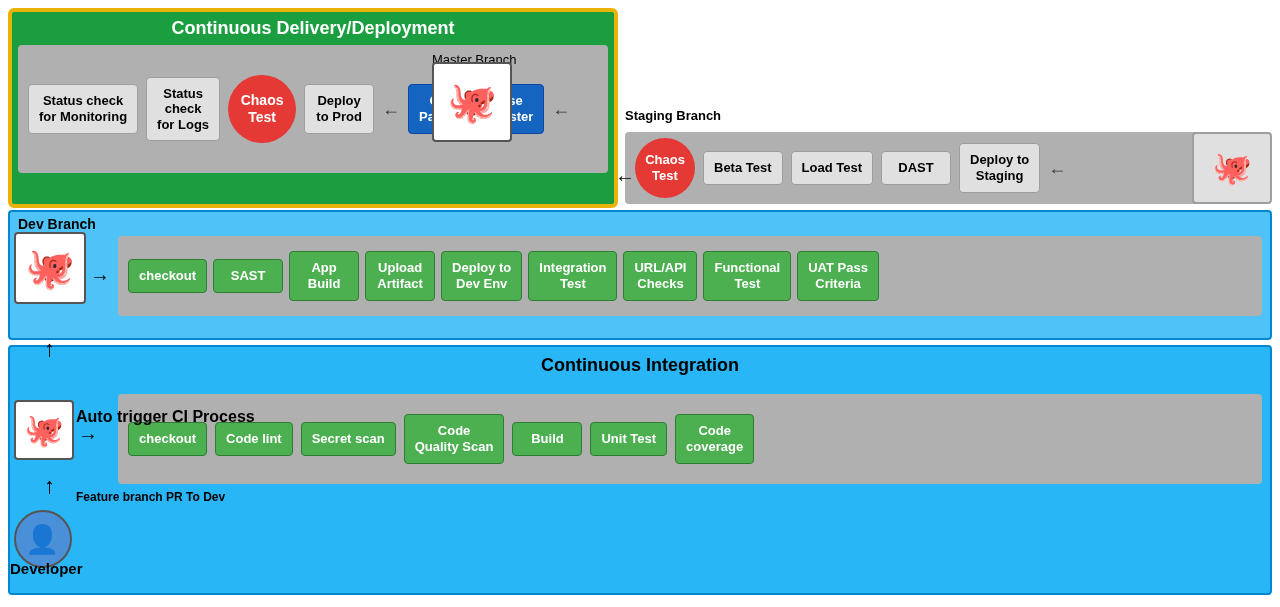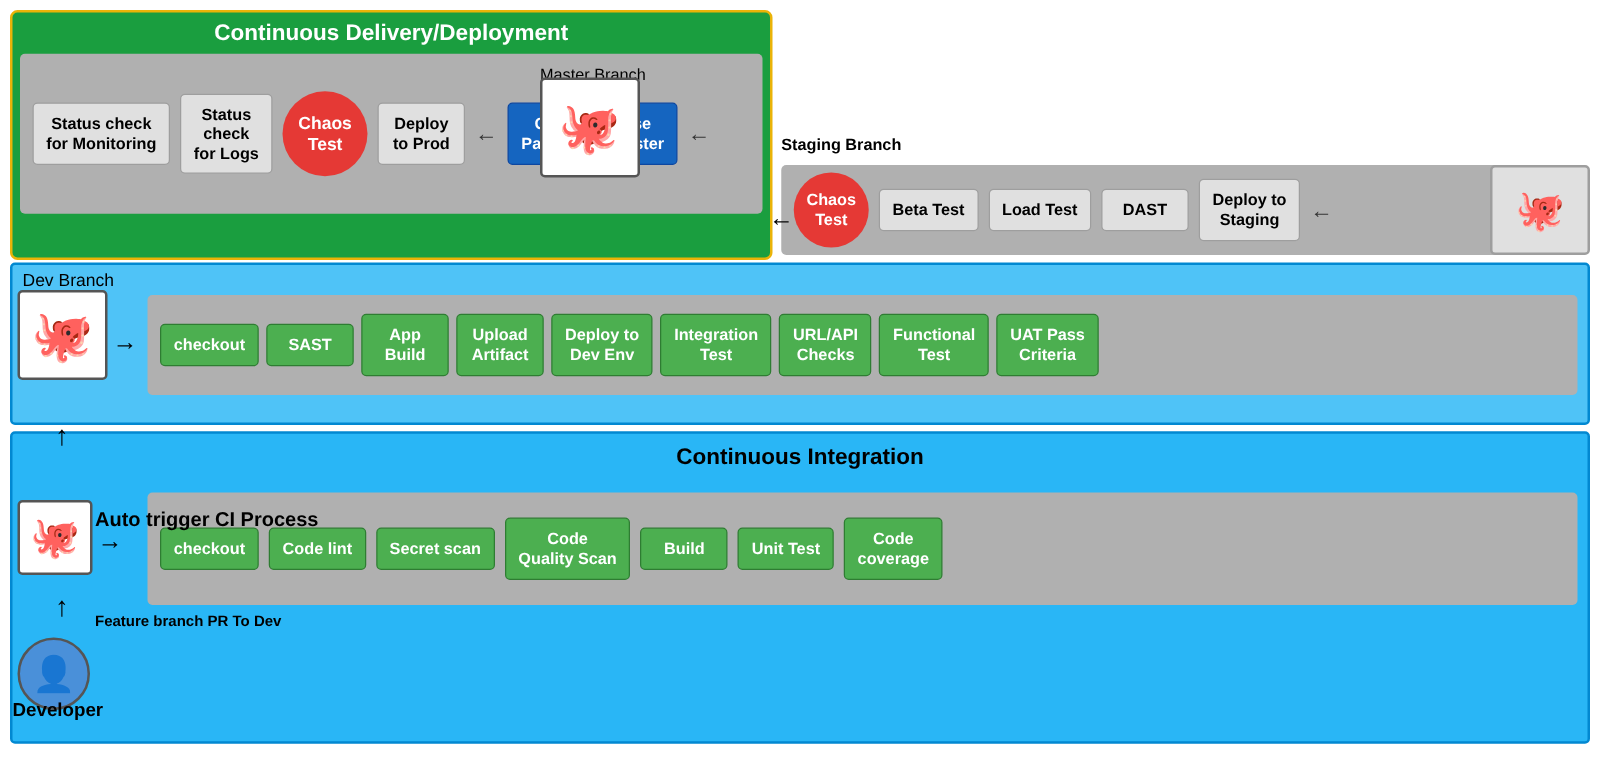--- a/index.html
+++ b/index.html
@@ -12,21 +12,21 @@
       position: relative;
     }
 
     
     .cd-section {
       position: absolute;
       top: 8px; left: 8px;
       width: 610px;
       height: 200px;
       background: #1a9e3f;
-      border: 2px solid #eab308;
+      border: 4px solid #eab308;
       border-radius: 6px;
       padding: 6px;
     }
     .cd-title {
       text-align: center;
       color: #fff;
       font-weight: bold;
       font-size: 18px;
       margin-bottom: 6px;
     }
@@ -58,21 +58,21 @@
       top: 210px; left: 8px;
       width: 1264px;
       height: 130px;
       background: #4fc3f7;
       border: 2px solid #0288d1;
       border-radius: 4px;
       padding: 4px 8px;
     }
     .dev-title {
       color: #000;
-      font-weight: normal;
+      font-weight: bold;
       font-size: 14px;
       margin-bottom: 4px;
     }
     .dev-inner {
       background: #b0b0b0;
       border-radius: 4px;
       padding: 6px 10px;
       display: flex;
       align-items: center;
       gap: 6px;

